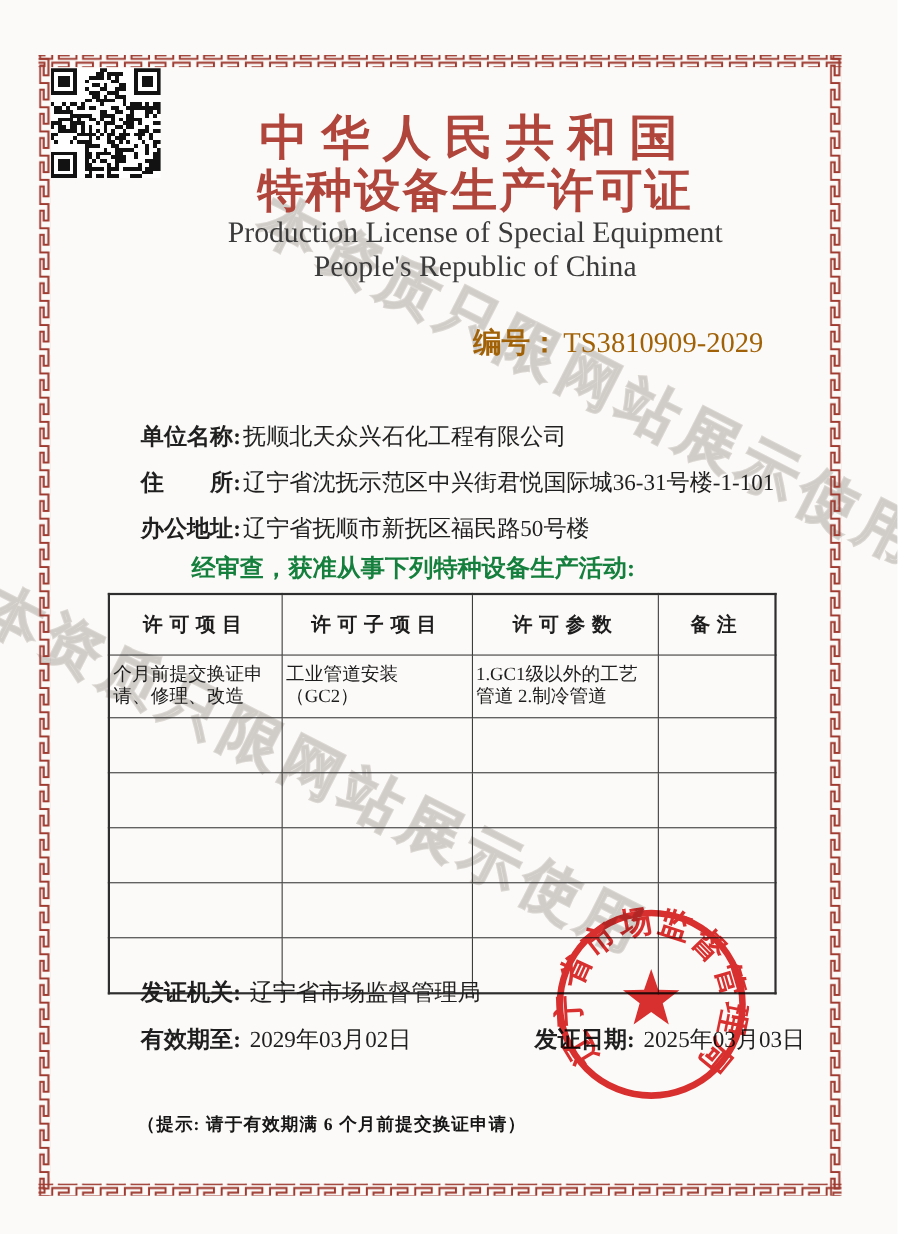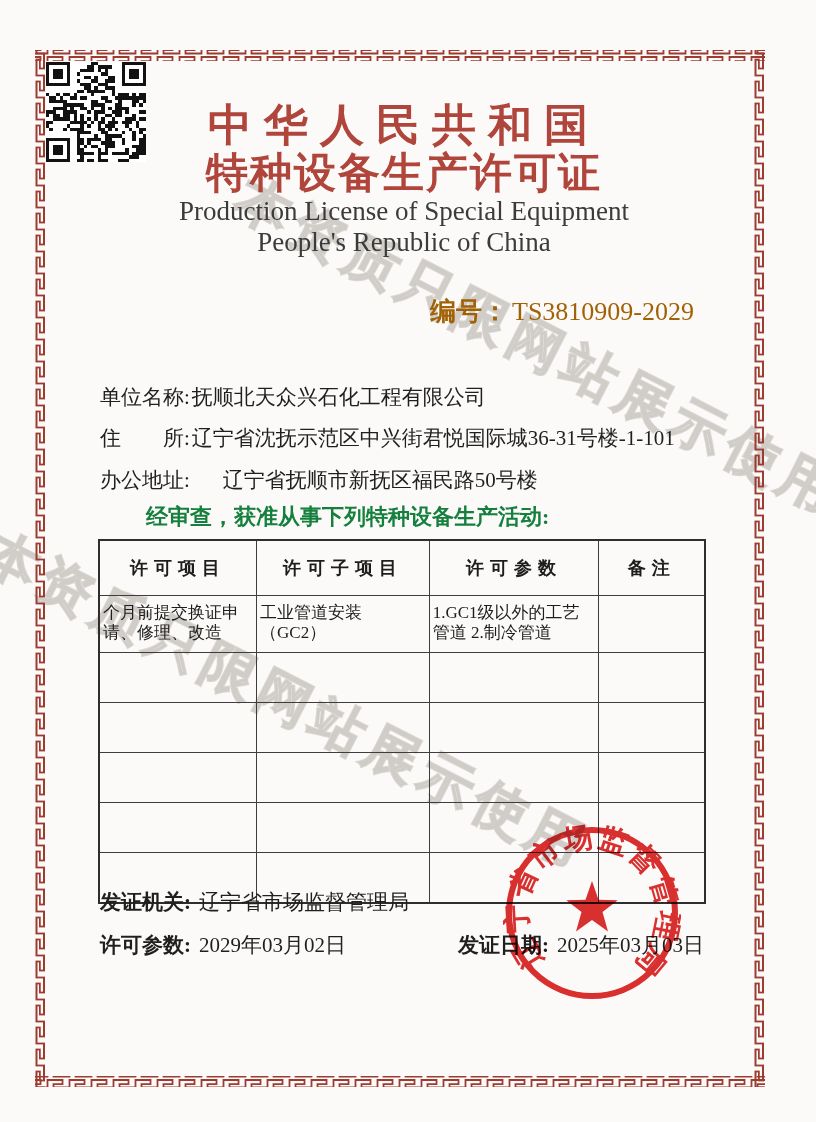--- a/index.html
+++ b/index.html
@@ -17,43 +17,43 @@
     -webkit-text-stroke:2px rgba(172,166,160,0.42);
     transform-origin:left top;pointer-events:none;
   }
   .wm1{left:256px;top:162px;transform:rotate(27deg);}
   .wm2{left:4px;top:516px;transform:rotate(27deg);}
   
   .frame{position:absolute;left:0;top:0;z-index:2;pointer-events:none;}
   
   .qr{position:absolute;left:46px;top:62px;width:100px;height:100px;z-index:3;}
   
-  .abs{position:absolute;z-index:3;}
+  .abs{position:absolute;z-index:3;padding-left:28px;}
   .title-cn{
     left:46px;width:716px;text-align:center;
     font-family:"Liberation Sans", sans-serif;font-weight:700;color:#b0453b;
   }
   .title-cn1{top:96px;font-size:44px;letter-spacing:12px;}
   .title-cn2{top:145px;font-size:42px;letter-spacing:2px;}
   .title-en{
     left:46px;width:716px;text-align:center;
     font-family:"Liberation Serif", serif;color:#3b3b3b;font-size:27px;
   }
   .title-en1{top:196px;}
   .title-en2{top:227px;}
   
   .license-no{right:122px;top:294px;font-size:26px;color:#a16207;}
   .license-no .lbl{font-weight:600;margin-right:4px;}
   
   .info-row{left:100px;font-size:21px;display:flex;color:#1f1f1f;}
-  .info-row .lbl{font-weight:400;flex:0 0 auto;}
+  .info-row .lbl{font-weight:700;flex:0 0 auto;}
   .info-row .val{margin-left:2px;font-weight:400;}
   .row-company{top:383px;}
   .row-address{top:424px;text-align:center;}
-  .row-office{top:466px;gap:31px;}
+  .row-office{top:466px;}
   .approval{left:146px;top:502px;font-size:22px;font-weight:700;color:#15803d;}
   
   .lic-table{
     position:absolute;left:98px;top:539px;width:608px;z-index:3;
     border-collapse:collapse;table-layout:fixed;
     font-size:17px;color:#1d1d1d;
   }
   .lic-table th,.lic-table td{
     border:1.4px solid #3d3d3d;padding:7px 3px;overflow:hidden;
   }
@@ -490,25 +490,26 @@
           <td></td>
           <td></td>
         </tr>
       </tbody>
   </table>
 
   <div class="abs foot-row row-authority">
     <span class="lbl">发证机关:</span><span>辽宁省市场监督管理局</span>
   </div>
   <div class="abs foot-row row-valid">
-    <span class="lbl">许可参数:</span><span>2029年03月02日</span>
+    <span class="lbl">有效期至:</span><span>2029年03月02日</span>
   </div>
   <div class="abs foot-row row-issue">
     <span class="lbl">发证日期:</span><span>2025年03月03日</span>
   </div>
+  <div class="abs note">（提示: 请于有效期满 6 个月前提交换证申请）</div>
 
   <svg class="seal" viewBox="0 0 178 178">
     <circle cx="89" cy="89" r="83" fill="none" stroke="#d92020" stroke-width="6"></circle>
     <polygon fill="#d92020" points="89,57 95.5,75.7 114.7,76.3 99.5,88 105,107.4 89,96 73,107.4 78.5,88 63.3,76.3 82.5,75.7"></polygon>
     <path id="sealArc" d="M 42.3,135.7 A 66,66 0 1 1 135.7,135.7" fill="none"></path>
     <text>
       <textPath href="#sealArc" startOffset="0">辽宁省市场监督管理局</textPath>
     </text>
   </svg>
 

